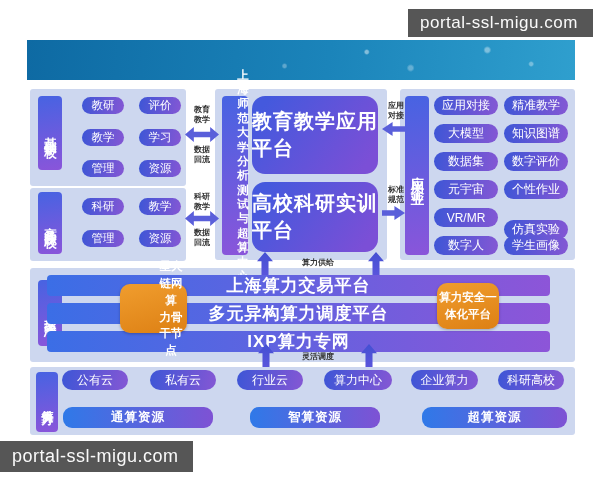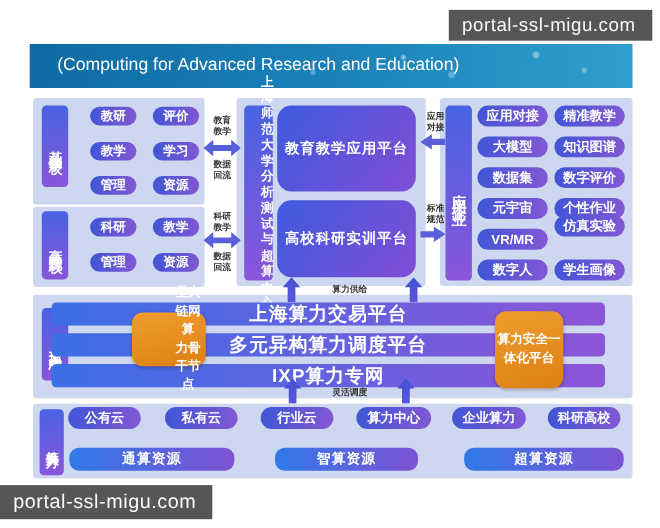--- a/index.html
+++ b/index.html
@@ -41,28 +41,28 @@
     position: absolute; color: #fff; border-radius: 4px;
     background: linear-gradient(170deg, #4763e2, #8a55da);
     display: flex; align-items: center; justify-content: center;
     font-size: 11.5px; font-weight: bold; line-height: 1.25;
     white-space: pre-line; text-align: center; z-index: 2; padding-left: 16px;
   }
   .pill {
     position: absolute; color: #fff;
     background: linear-gradient(100deg, #4156d6 5%, #8157d4 95%);
     border-radius: 10px; display: flex; align-items: center; justify-content: center;
-    font-size: 11.5px; font-weight: bold; z-index: 2; white-space: nowrap;
+    font-size: 11.5px; font-weight: normal; z-index: 2; white-space: nowrap;
   }
   .pill.lg { font-size: 12px; border-radius: 11px; }
   .bigbox {
     position: absolute; left: 252px; width: 126px; color: #fff;
     background: linear-gradient(125deg, #4459dd 10%, #7b4fd6 90%);
     border-radius: 13px; display: flex; align-items: center; justify-content: center;
-    font-size: 13px; font-weight: bold; letter-spacing: 1px; z-index: 2;
+    font-size: 20px; font-weight: bold; letter-spacing: 1px; z-index: 2;
   }
   .hbar {
     position: absolute; left: 47px; width: 503px; height: 21px; color: #fff;
     background: linear-gradient(90deg, #3b6ee6, #8d55d8);
     border-radius: 4px; display: flex; align-items: center; justify-content: center;
     font-size: 17px; font-weight: bold; letter-spacing: 1px; z-index: 2;
   }
   .sbar {
     position: absolute; top: 407px; height: 21px; color: #fff;
     background: linear-gradient(90deg, #2f79e8, #7e52d4);
@@ -90,21 +90,20 @@
     background: linear-gradient(180deg, #4350d2, #5a55dc);
   }
 </style>
 </head>
 <body>
 
 <div class="wm" style="left:408px; top:9px; width:185px; height:28px;">portal-ssl-migu.com</div>
 <div class="wm" style="left:0; top:441px; width:193px; height:31px; font-size:18px;">portal-ssl-migu.com</div>
 
 <div class="header">
-  <span class="subtitle">(Computing for Advanced Research and Education)</span>
 </div>
 
 <div class="panel" style="left:30px; top:89px; width:156px; height:97px;"></div>
 <div class="panel" style="left:30px; top:188px; width:156px; height:73px;"></div>
 <div class="panel" style="left:215px; top:89px; width:172px; height:171px;"></div>
 <div class="panel" style="left:400px; top:89px; width:175px; height:171px;"></div>
 <div class="panel" style="left:30px; top:268px; width:545px; height:94px;"></div>
 <div class="panel" style="left:30px; top:367px; width:545px; height:68px;"></div>
 
 <div class="vlabel" style="left:38px; top:96px; width:24px; height:74px;">基础学校</div>
@@ -147,35 +146,35 @@
 <div class="vlabel" style="left:405px; top:96px; width:24px; height:159px; font-size:13.5px; letter-spacing:5px;">应用企业</div>
 <div class="pill lg" style="left:434px; top:96px;  width:64px; height:19px;">应用对接</div>
 <div class="pill lg" style="left:504px; top:96px;  width:64px; height:19px;">精准教学</div>
 <div class="pill lg" style="left:434px; top:124px; width:64px; height:19px;">大模型</div>
 <div class="pill lg" style="left:504px; top:124px; width:64px; height:19px;">知识图谱</div>
 <div class="pill lg" style="left:434px; top:152px; width:64px; height:19px;">数据集</div>
 <div class="pill lg" style="left:504px; top:152px; width:64px; height:19px;">数字评价</div>
 <div class="pill lg" style="left:434px; top:180px; width:64px; height:19px;">元宇宙</div>
 <div class="pill lg" style="left:504px; top:180px; width:64px; height:19px;">个性作业</div>
 <div class="pill lg" style="left:434px; top:208px; width:64px; height:19px;">VR/MR</div>
-<div class="pill lg" style="left:504px; top:196px; width:64px; height:19px;">仿真实验</div>
+<div class="pill lg" style="left:504px; top:220px; width:64px; height:19px;">仿真实验</div>
 <div class="pill lg" style="left:434px; top:236px; width:64px; height:19px;">数字人</div>
 <div class="pill lg" style="left:504px; top:236px; width:64px; height:19px;">学生画像</div>
 
 <div class="uarrow" style="left:257px; top:252px; width:16px; height:23px;"></div>
 <div class="flow" style="left:296px; top:258px; width:44px;">算力供给</div>
 <div class="uarrow" style="left:368px; top:252px; width:16px; height:23px;"></div>
 
 <div class="vlabel" style="left:38px; top:280px; width:24px; height:66px;">交换中心</div>
 <div class="hbar" style="top:275px;">上海算力交易平台</div>
 <div class="hbar" style="top:303px;">多元异构算力调度平台</div>
 <div class="hbar" style="top:331px;">IXP算力专网</div>
 <div class="orange" style="left:120px; top:284px; width:67px; height:49px;padding-left:35px;">星火链网算
 力骨干节点</div>
-<div class="orange" style="left:450px; top:283px; width:62px; height:70px;">算力安全一
+<div class="orange" style="left:437px; top:283px; width:62px; height:46px;">算力安全一
 体化平台</div>
 
 <div class="uarrow" style="left:258px; top:344px; width:16px; height:23px;"></div>
 <div class="flow" style="left:296px; top:352px; width:44px;">灵活调度</div>
 <div class="uarrow" style="left:361px; top:344px; width:16px; height:23px;"></div>
 
 <div class="vlabel" style="left:36px; top:372px; width:22px; height:60px; font-size:12px; letter-spacing:1px;">算力供方</div>
 <div class="pill lg" style="left:62px;  top:370px; width:66px; height:20px;">公有云</div>
 <div class="pill lg" style="left:150px; top:370px; width:66px; height:20px;">私有云</div>
 <div class="pill lg" style="left:237px; top:370px; width:66px; height:20px;">行业云</div>

